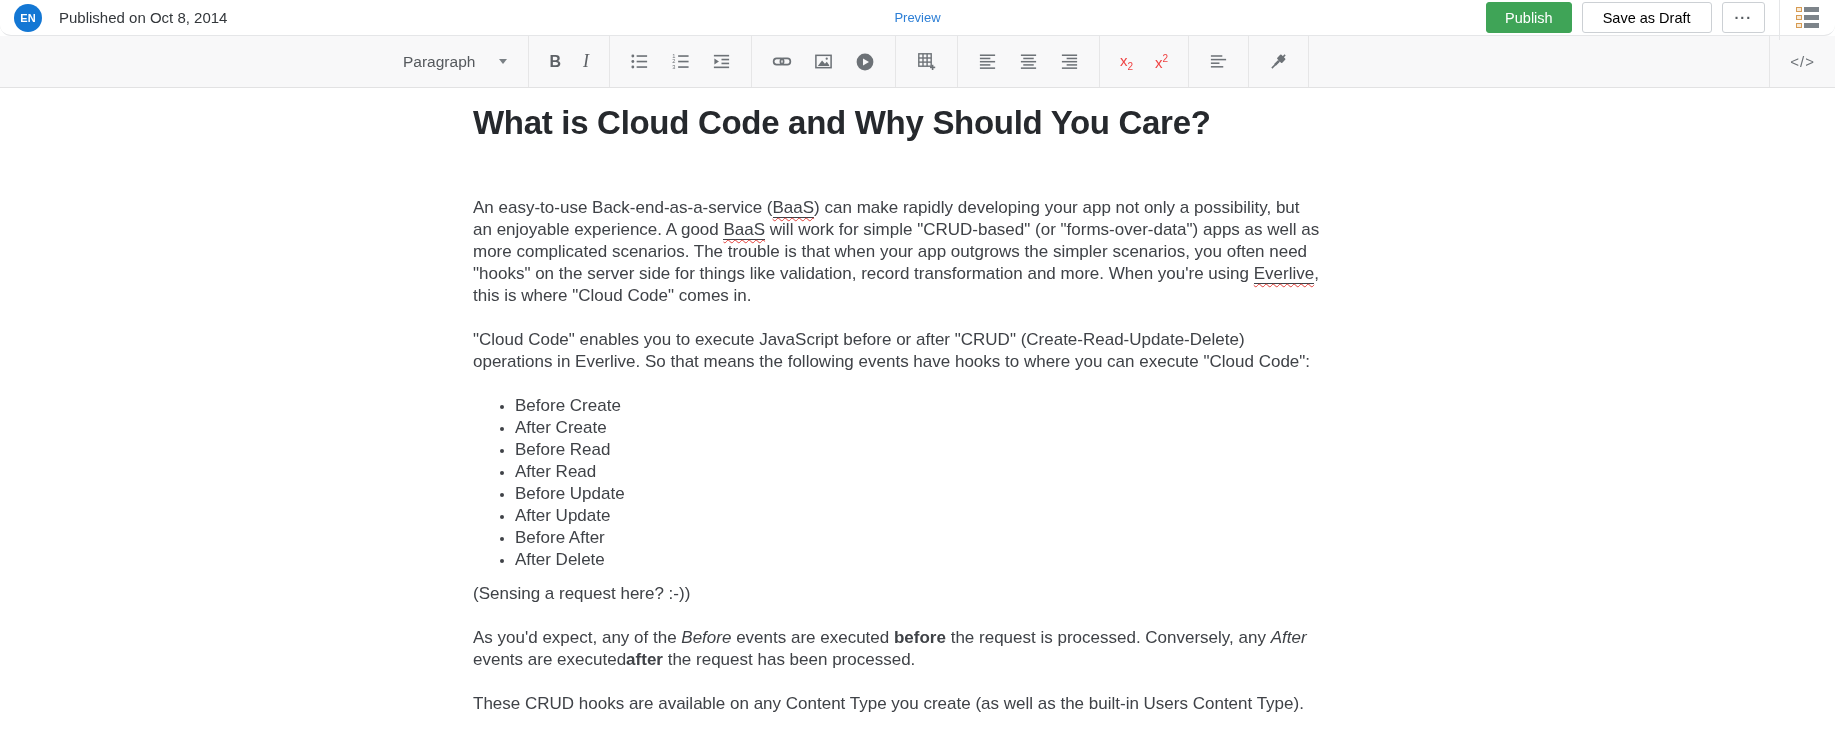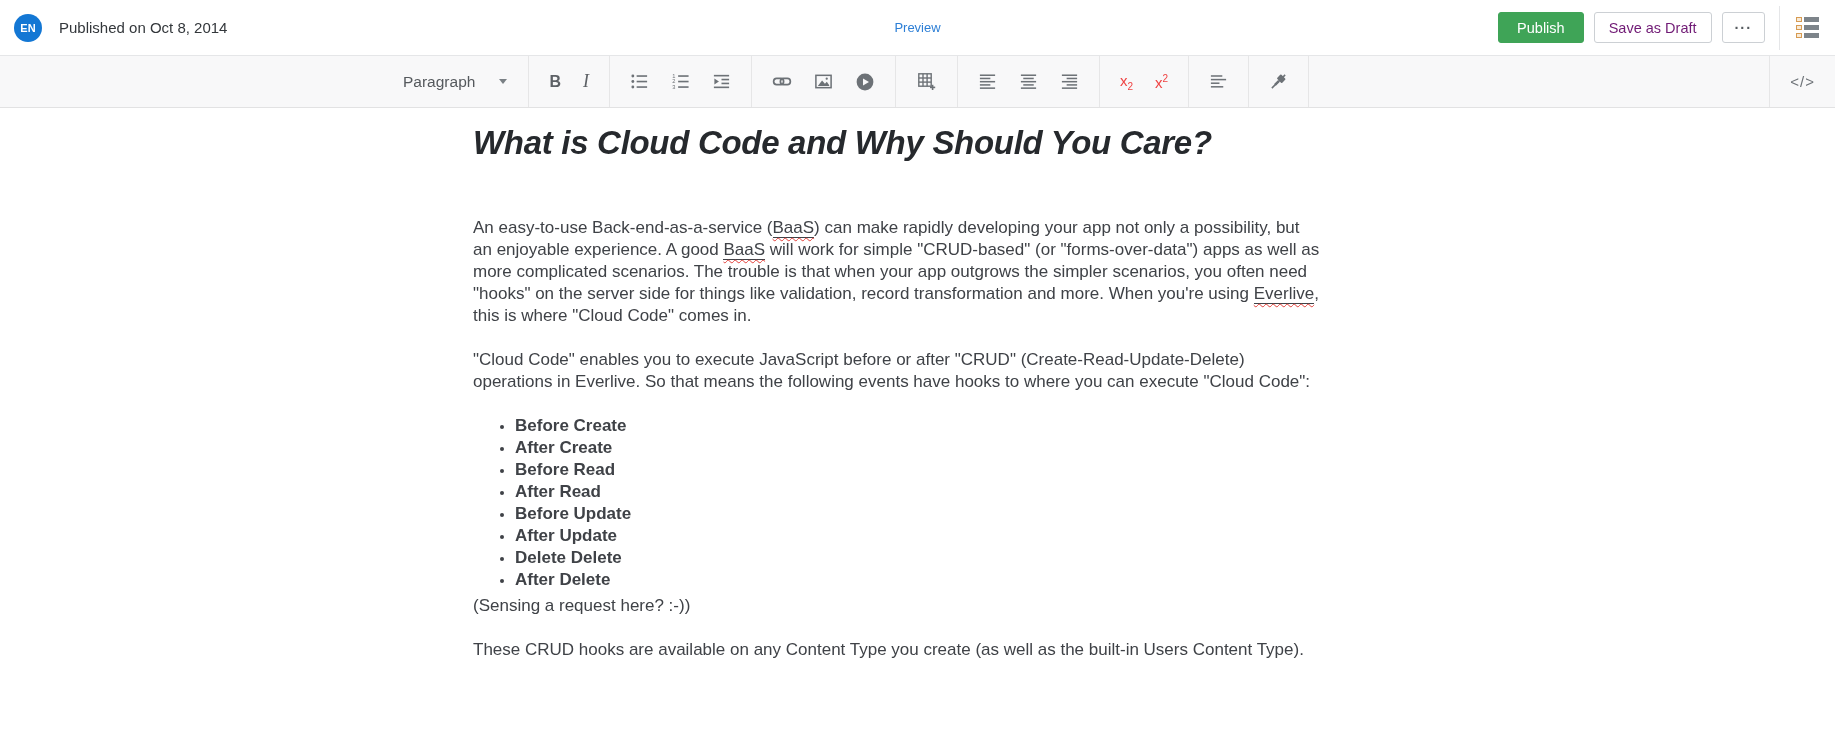--- a/index.html
+++ b/index.html
@@ -3,40 +3,40 @@
 <meta charset="utf-8">
 <style>
   html,body{margin:0;padding:0;}
   body{
     width:1835px;height:730px;overflow:hidden;background:#fff;
     font-family:"Liberation Sans","DejaVu Sans",sans-serif;
     color:var(--body-text,#3F4247);
   }
   
   .topbar{
-    position:relative;height:56px;display:flex;align-items:center;
-    background:#fff;border-bottom:1px solid #e5e6e8;padding:0 10px 0 14px;box-sizing:border-box;
+    position:relative;height:36px;display:flex;align-items:center;
+    background:#fff;border-bottom:1px solid #e5e6e8;padding:0 10px 0 14px;box-sizing:border-box;border-radius:11px;
   }
   .tb-left{display:flex;align-items:center;}
   .lang-badge{
     width:28px;height:28px;border-radius:50%;background:var(--badge-blue,#1377D4);
     color:#fff;font-size:11px;font-weight:bold;display:flex;align-items:center;justify-content:center;
     cursor:pointer;flex:0 0 auto;
   }
   .pub-label{margin-left:17px;font-size:15px;color:#33373b;}
   .preview-link{
     position:absolute;left:50%;transform:translateX(-50%);
     color:var(--preview-blue,#2D7FD6);font-size:13px;text-decoration:none;cursor:pointer;
   }
   .tb-right{margin-left:auto;display:flex;align-items:center;height:100%;}
   .btn{height:31px;border-radius:3px;font-size:14.5px;cursor:pointer;box-sizing:border-box;
        font-family:inherit;display:inline-flex;align-items:center;}
   .btn-publish{background:var(--publish-green,#3FA457);border:1px solid var(--publish-green,#3FA457);
        color:#fff;padding:6px 18px;text-align:center;}
-  .btn-outline{background:#fff;border:1px solid #ccd0d4;color:#701a75;padding:0 14px;margin-left:10px;}
+  .btn-outline{background:#fff;border:1px solid #ccd0d4;color:#000000;padding:0 20px;margin-left:10px;}
   .btn-more{padding:0 12px;font-weight:bold;letter-spacing:1px;color:#555a5f;}
   .tb-divider{width:1px;height:44px;background:#e5e6e8;margin-left:14px;}
   .list-btn{margin:0 2px 0 12px;background:none;border:none;cursor:pointer;padding:4px;}
   .list-rows{display:flex;flex-direction:column;gap:3px;}
   .list-row{display:flex;gap:2px;align-items:center;}
   .list-sq{width:6px;height:5px;background:#f7ead8;border:1px solid #d79b52;box-sizing:border-box;}
   .list-bar{width:15px;height:5px;background:#7d848a;}
   
   .toolbar{
     height:52px;background:#f8f8f9;border-bottom:1px solid #e2e2e3;
@@ -59,28 +59,28 @@
   .subsup{font-size:15px;color:#ef4444;}
   .subsup sub,.subsup sup{font-size:10px;}
   .tool-spacer{flex:1;}
   .code-label{font-size:15px;color:#6d7277;letter-spacing:1px;}
   
   .doc{
     width:848px;margin:0;padding:14px 0 0 473px;cursor:text;
   }
   .doc h1{
     font-size:33px;line-height:41px;margin:0 0 54px;font-weight:bold;
-    color:#26292d;letter-spacing:-0.3px;font-style:italic;
+    color:#26292d;letter-spacing:-0.3px;
   }
   .doc p{margin:2px 0 22px;font-size:17px;line-height:22px;}
   .doc h2{
     font-size:22px;line-height:27px;font-weight:400;
     color:var(--heading-gray,#9BA0A4);margin:26px 0 5px;
   }
-  .doc ul{margin:22px 0 4px;padding:0 0 0 42px;font-weight:bold;}
+  .doc ul{margin:22px 0 12px;padding:0 0 0 42px;}
   .doc li{font-size:17px;line-height:22px;}
   .doc li::marker{color:#3f4247;font-size:13px;}
   .italic{font-style:italic;}
   .bold{font-weight:bold;}
   .link{border-bottom:1px solid #3f4247;cursor:pointer;}
   .spell-inner{
     text-decoration:underline;
     text-decoration-style:wavy;
     text-decoration-color:var(--spellcheck-red,#E2403A);
     text-decoration-thickness:1px;
@@ -290,19 +290,20 @@
   <div>
       <p>An easy-to-use Back-end-as-a-service (<span class="link"><span class="spell-inner">BaaS</span></span>) can make rapidly developing your app not only a possibility, but an enjoyable experience. A good <span class="link"><span class="spell-inner">BaaS</span></span> will work for simple "CRUD-based" (or "forms-over-data") apps as well as more complicated scenarios. The trouble is that when your app outgrows the simpler scenarios, you often need "hooks" on the server side for things like validation, record transformation and more. When you're using <span class="link"><span class="spell-inner">Everlive</span></span>, this is where "Cloud Code" comes in.</p>
       <p>"Cloud Code" enables you to execute JavaScript before or after "CRUD" (Create-Read-Update-Delete) operations in Everlive. So that means the following events have hooks to where you can execute "Cloud Code":</p>
       <ul>
         <li>Before Create</li>
         <li>After Create</li>
         <li>Before Read</li>
         <li>After Read</li>
         <li>Before Update</li>
         <li>After Update</li>
-        <li>Delete Delete</li>
+        <li>Before After</li>
         <li>After Delete</li>
       </ul>
       <p>(Sensing a request here? :-))</p>
+      <p>As you'd expect, any of the <span class="italic">Before</span> events are executed <span class="bold">before</span> the request is processed. Conversely, any <span class="italic">After</span> events are executed<span class="bold">after</span> the request has been processed.</p>
       <p>These CRUD hooks are available on any Content Type you create (as well as the built-in Users Content Type).</p>
     </div>
 </div>
 
 </body></html>

